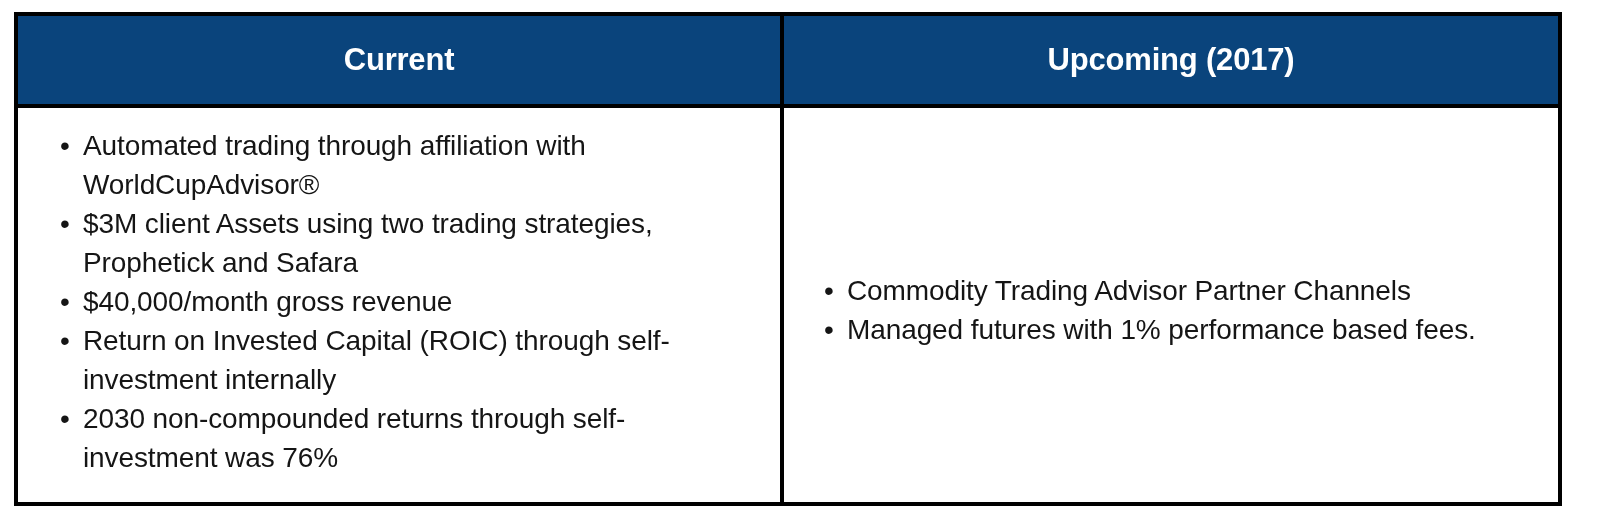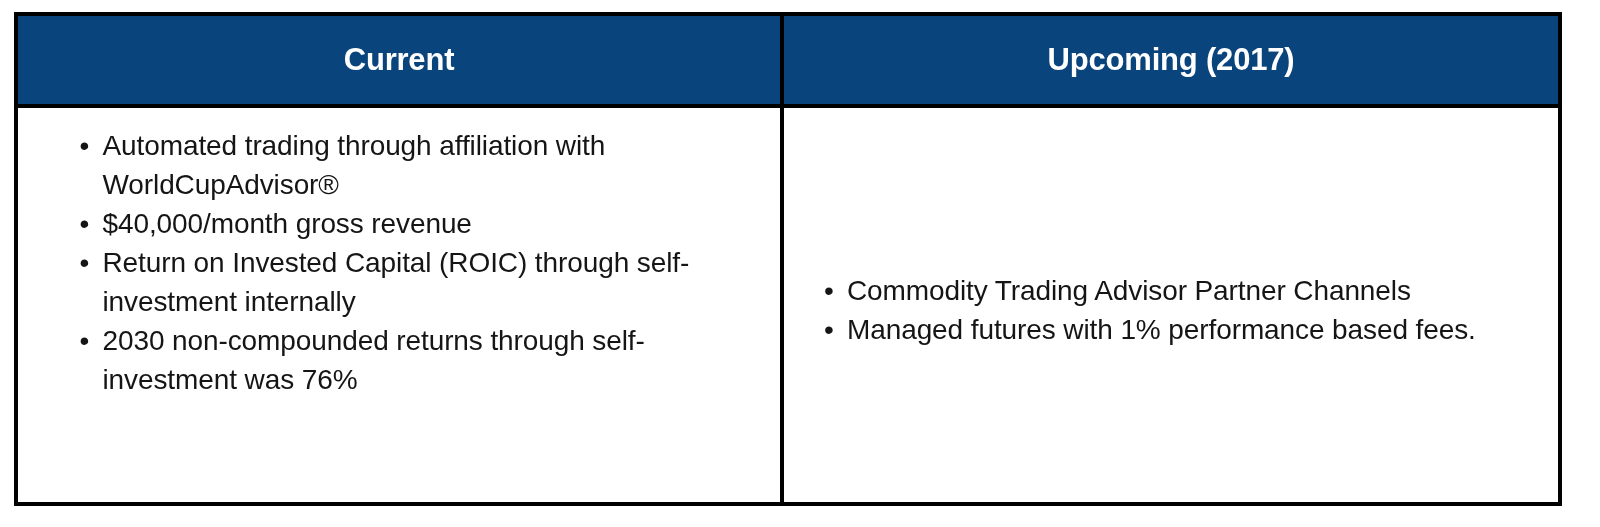--- a/index.html
+++ b/index.html
@@ -69,21 +69,21 @@
   }
 
   .body-cell {
     box-sizing: border-box;
     display: flex;
     flex-direction: column;
     overflow: hidden;
     background: #ffffff;
   }
   .body-cell.col-left  { flex: 0 0 766px; border-right: 4px solid #000000;
-                         justify-content: flex-start; padding: 18px 26px 10px 20px; align-items: center; }
+                         justify-content: flex-start; padding: 18px 26px 10px 32px; }
   .body-cell.col-right { flex: 1 1 auto; justify-content: center;
                          padding: 10px 26px 0 30px; }
 
   ul.bullets {
     list-style: none;
     margin: 0;
     padding: 0;
   }
 
   ul.bullets > li {
@@ -123,20 +123,21 @@
       <div class="head-cell col-right">
         <span class="head-title">Upcoming (2017)</span>
       </div>
     </div>
 
     <div class="table-body">
 
       <div class="body-cell col-left">
         <ul class="bullets">
           <li>Automated trading through affiliation with WorldCupAdvisor®</li>
+          <li>$3M client Assets using two trading strategies, Prophetick and Safara</li>
           <li>$40,000/month gross revenue</li>
           <li>Return on Invested Capital (ROIC) through self-investment internally</li>
           <li>2030 non-compounded returns through self-investment was 76%</li>
         </ul>
       </div>
 
       <div class="body-cell col-right">
         <ul class="bullets">
           <li>Commodity Trading Advisor Partner Channels</li>
           <li>Managed futures with 1% performance based fees.</li>

